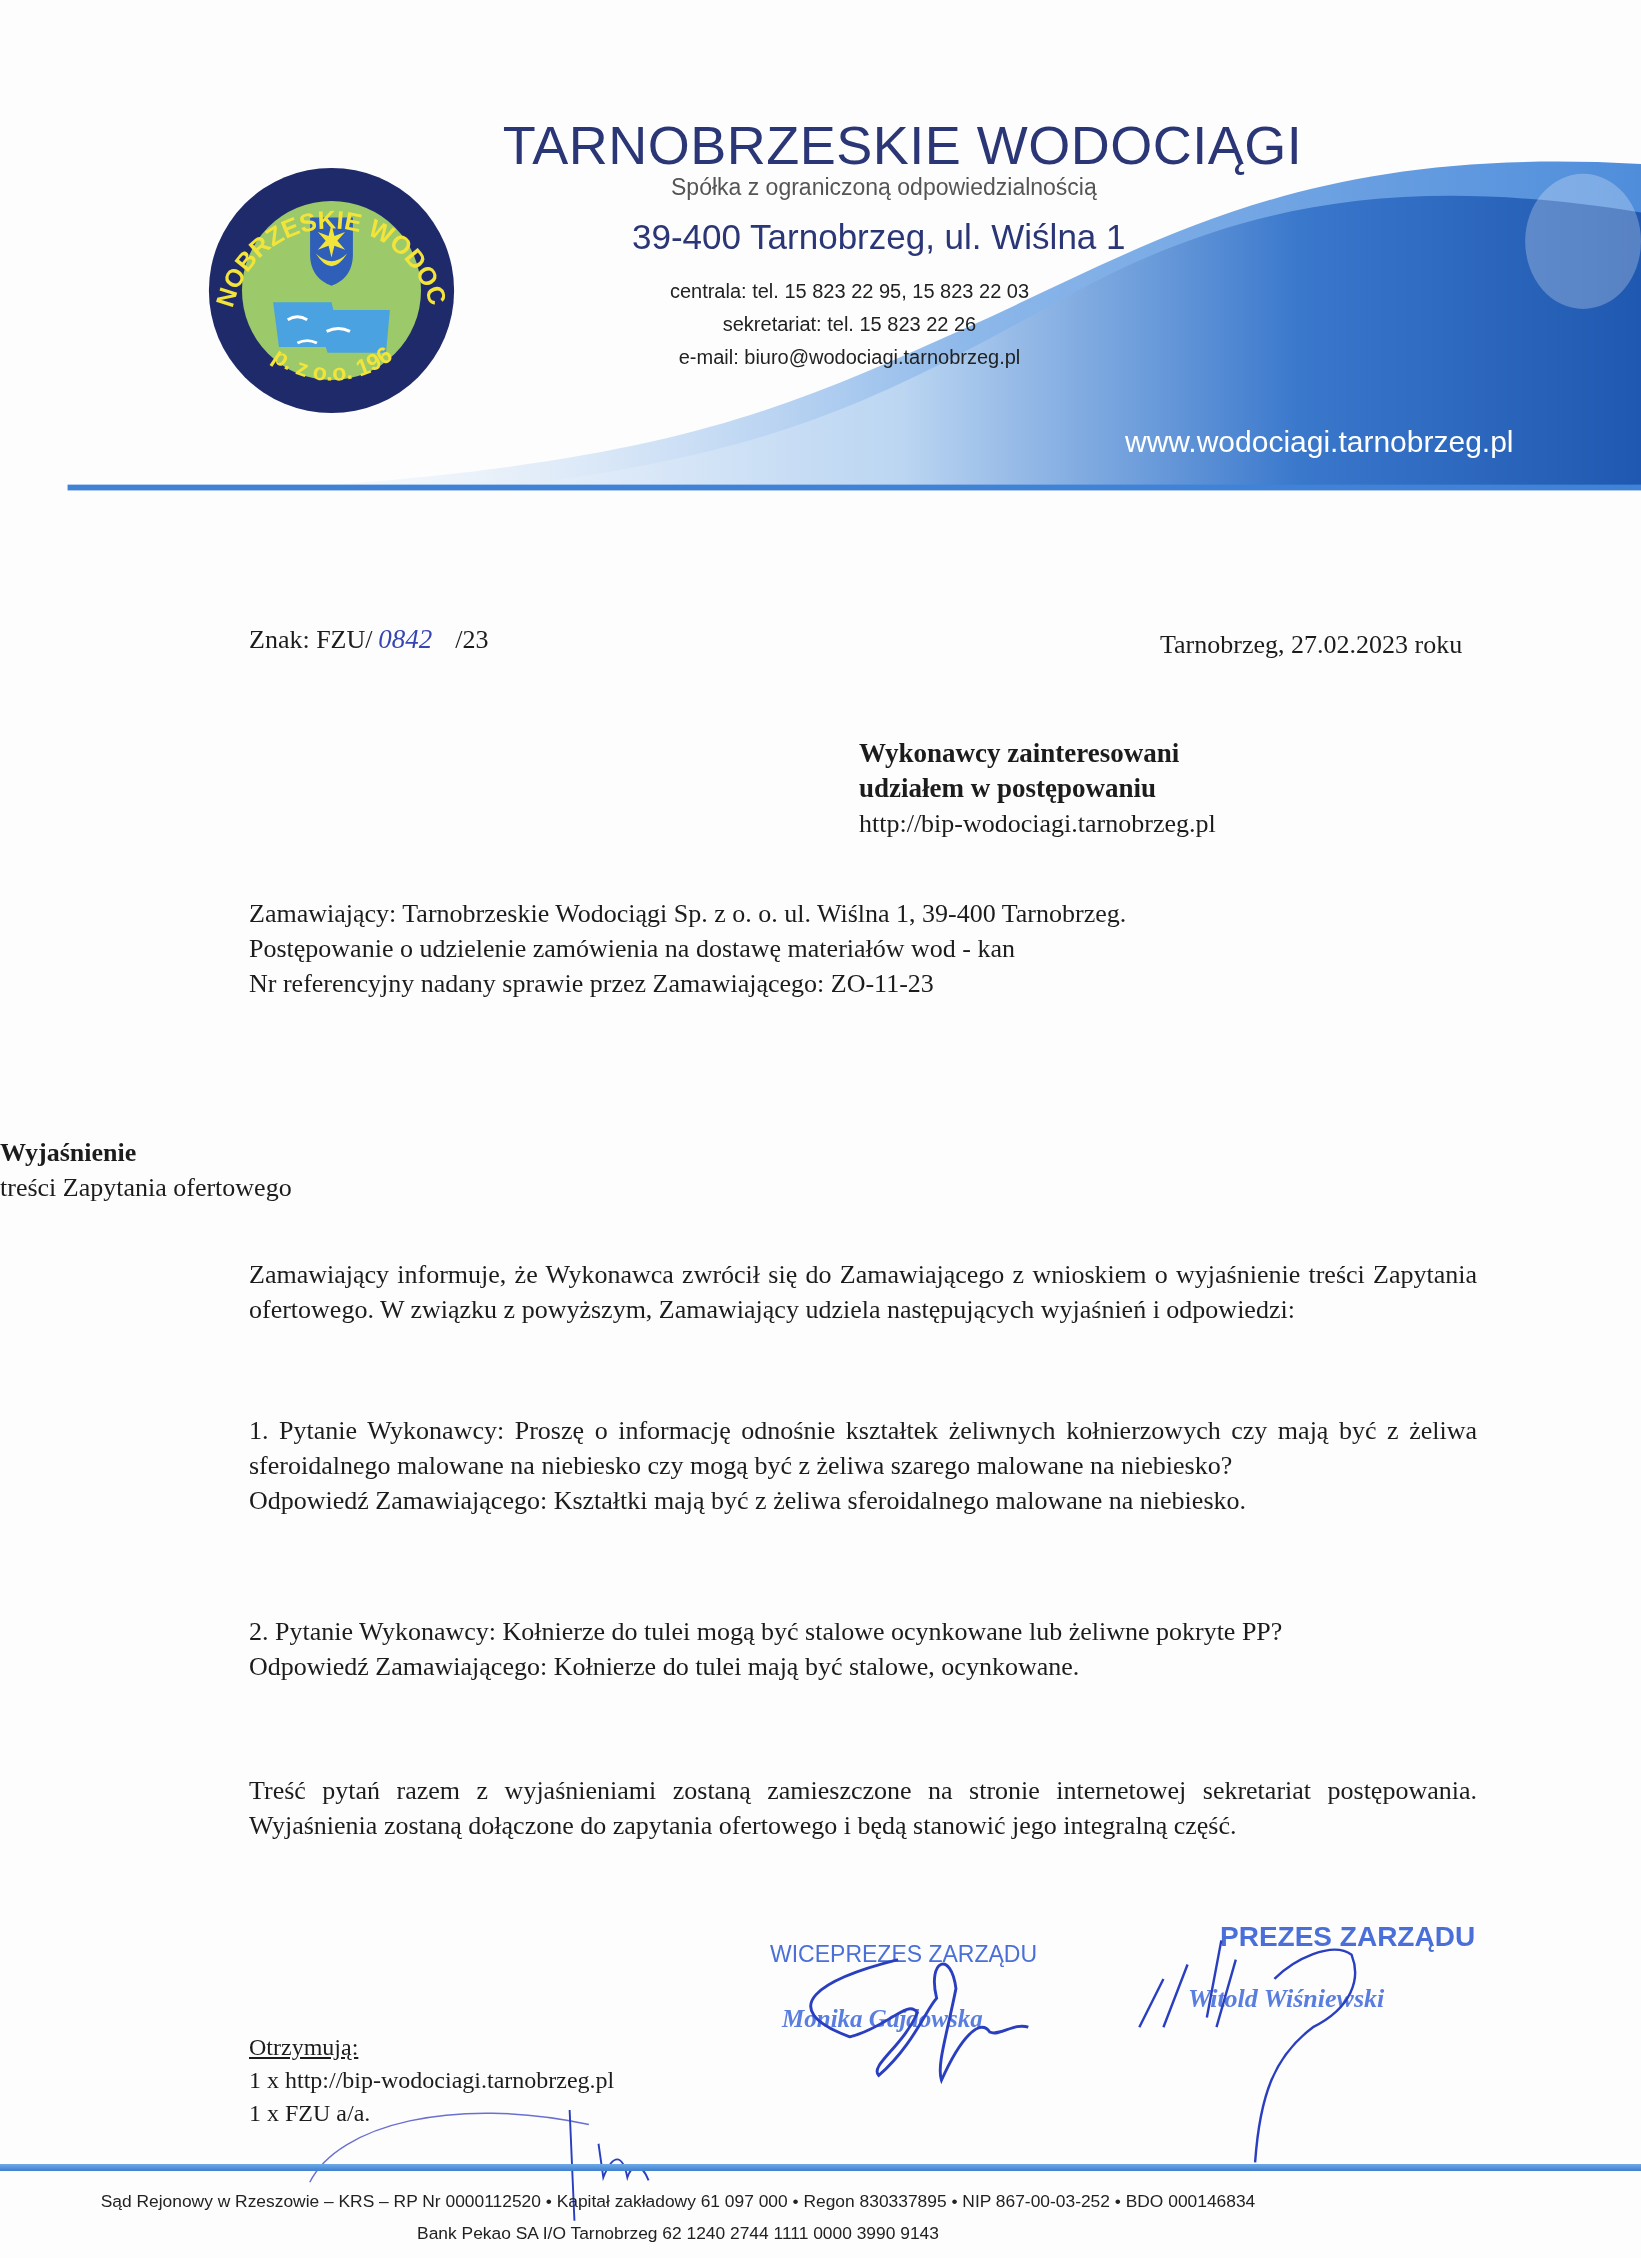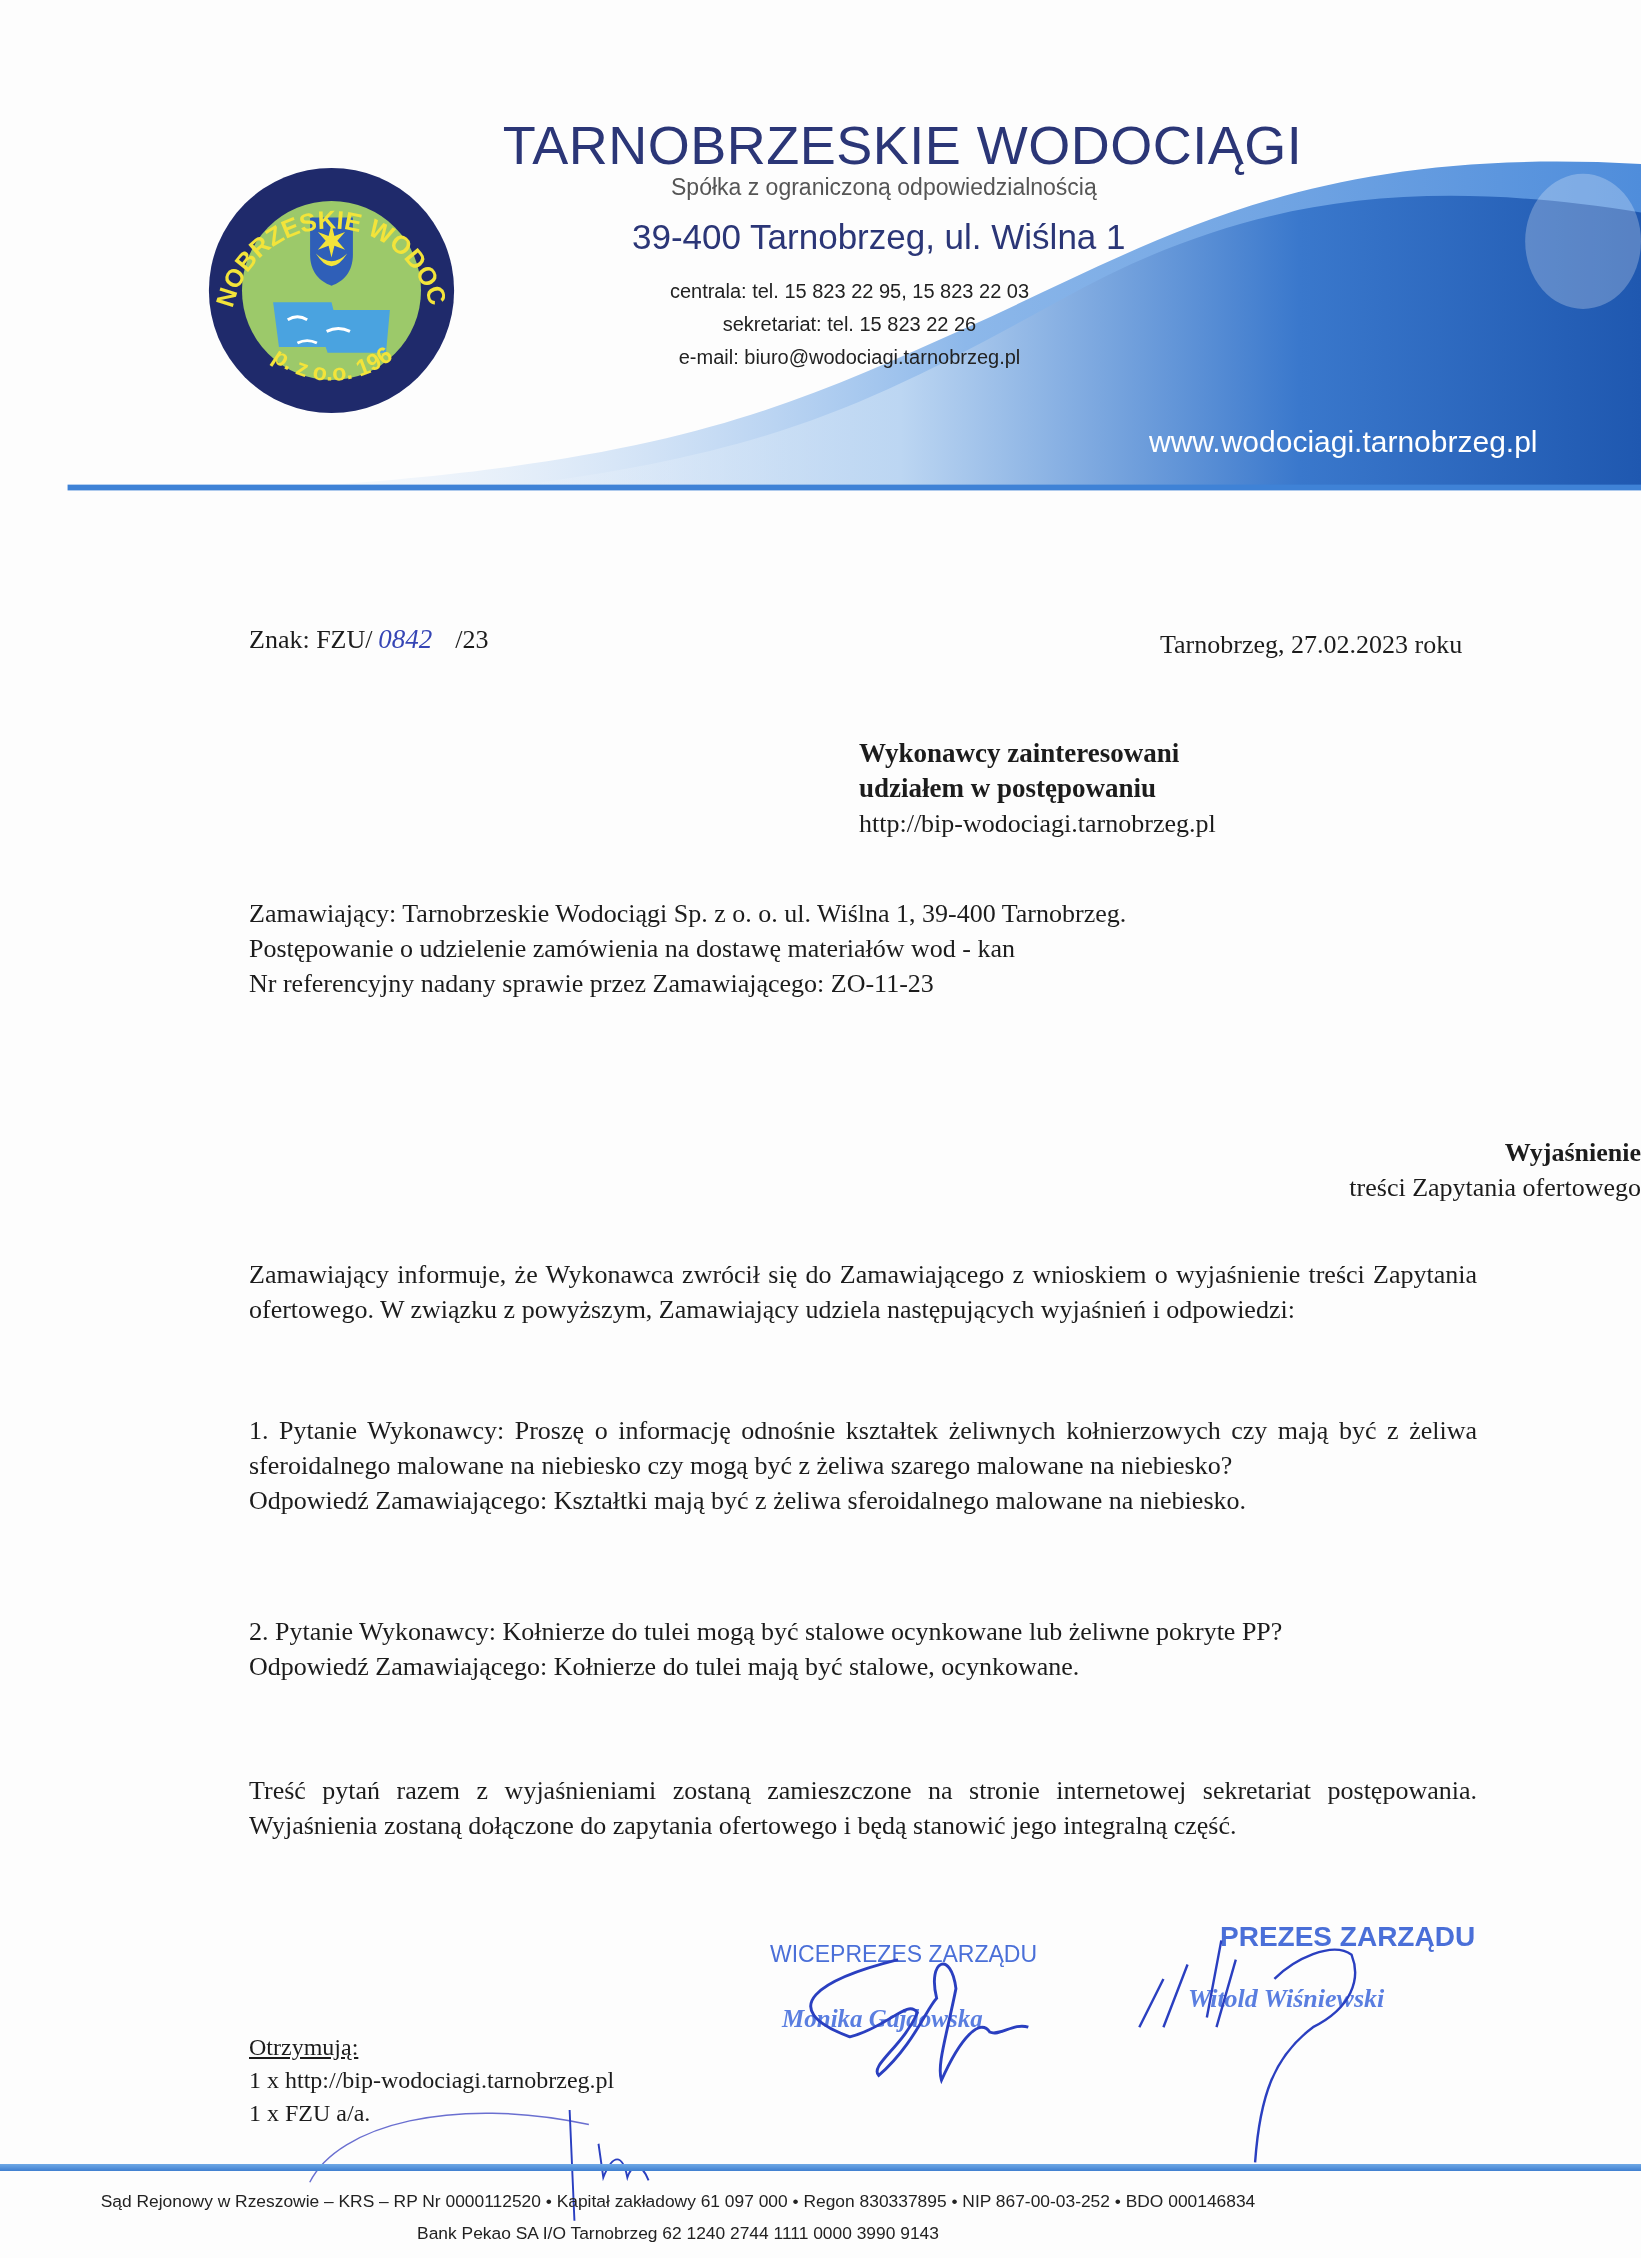--- a/index.html
+++ b/index.html
@@ -7,30 +7,30 @@
          font-family:"Liberation Serif", serif; color:#1c1c1c; }
   .abs { position:absolute; }
   
   .wave { position:absolute; left:0; top:0; width:1641px; height:502px; }
   .logo { position:absolute; left:205px; top:164px; width:253px; height:253px; }
   .htitle { position:absolute; left:0; width:1641px; top:114px; text-align:center; padding-left:164px; box-sizing:border-box;
             font-family:"Liberation Sans", sans-serif; font-size:54px; color:#2b3677; letter-spacing:0.5px; }
   .hsub { position:absolute; left:671px; top:174px; font-family:"Liberation Sans", sans-serif; font-size:23px; color:#555; }
   .haddr { position:absolute; left:632px; top:217px; font-family:"Liberation Sans", sans-serif; font-size:35px; color:#2b3677; }
   .hcontact { position:absolute; left:618px; top:275px; width:463px; text-align:center; font-family:"Liberation Sans", sans-serif; font-size:20px; color:#222; line-height:33px; }
-  .hwww { position:absolute; left:1125px; top:425px; font-family:"Liberation Sans", sans-serif; font-size:30px; color:#ffffff;margin-left:24px; }
+  .hwww { position:absolute; left:1125px; top:425px; font-family:"Liberation Sans", sans-serif; font-size:30px; color:#ffffff; }
   
   .txt { font-size:26px; line-height:35px; }
   .date { left:1160px; top:591px;margin-top:36px; }
   .znak { left:249px; top:622px; }
   .hand { font-family:Liberation Serif, serif; font-style:italic; color:#3545b5; font-size:27px; margin:0 23px 0 5.8px; }
   .recip { left:859px; top:736px; }
   .recip b { display:block; font-size:27px; }
   .meta { left:249px; top:896px; width:1228px; }
-  .center-block { left:0; width:1641px; text-align:right; }
+  .center-block { left:0; width:1641px; text-align:left; }
   .para { left:249px; width:1228px; text-align:justify; }
   .para p { margin:0; }
   .footer-bar { position:absolute; left:0; top:2164px; width:1641px; height:6.8px; background:linear-gradient(180deg,#6fa9e6,#3f7fd0); }
   .footer { position:absolute; top:2191px; left:0; width:1298px; text-align:center; font-family:"Liberation Sans", sans-serif; font-size:17.4px; color:#222; padding-left:58px; box-sizing:border-box; }
   .footer2 { top:2223px; }
   .stamp { position:absolute; font-family:"Liberation Sans", sans-serif; color:#4a6fd8; }
   .stamp-i { font-family:"Liberation Serif", serif; font-style:italic; font-weight:bold; color:#5a7ee0; }
   .recv { left:249px; top:2031px; font-size:24px; line-height:33px; }
   .recv u { text-decoration:underline; }
 </style>

